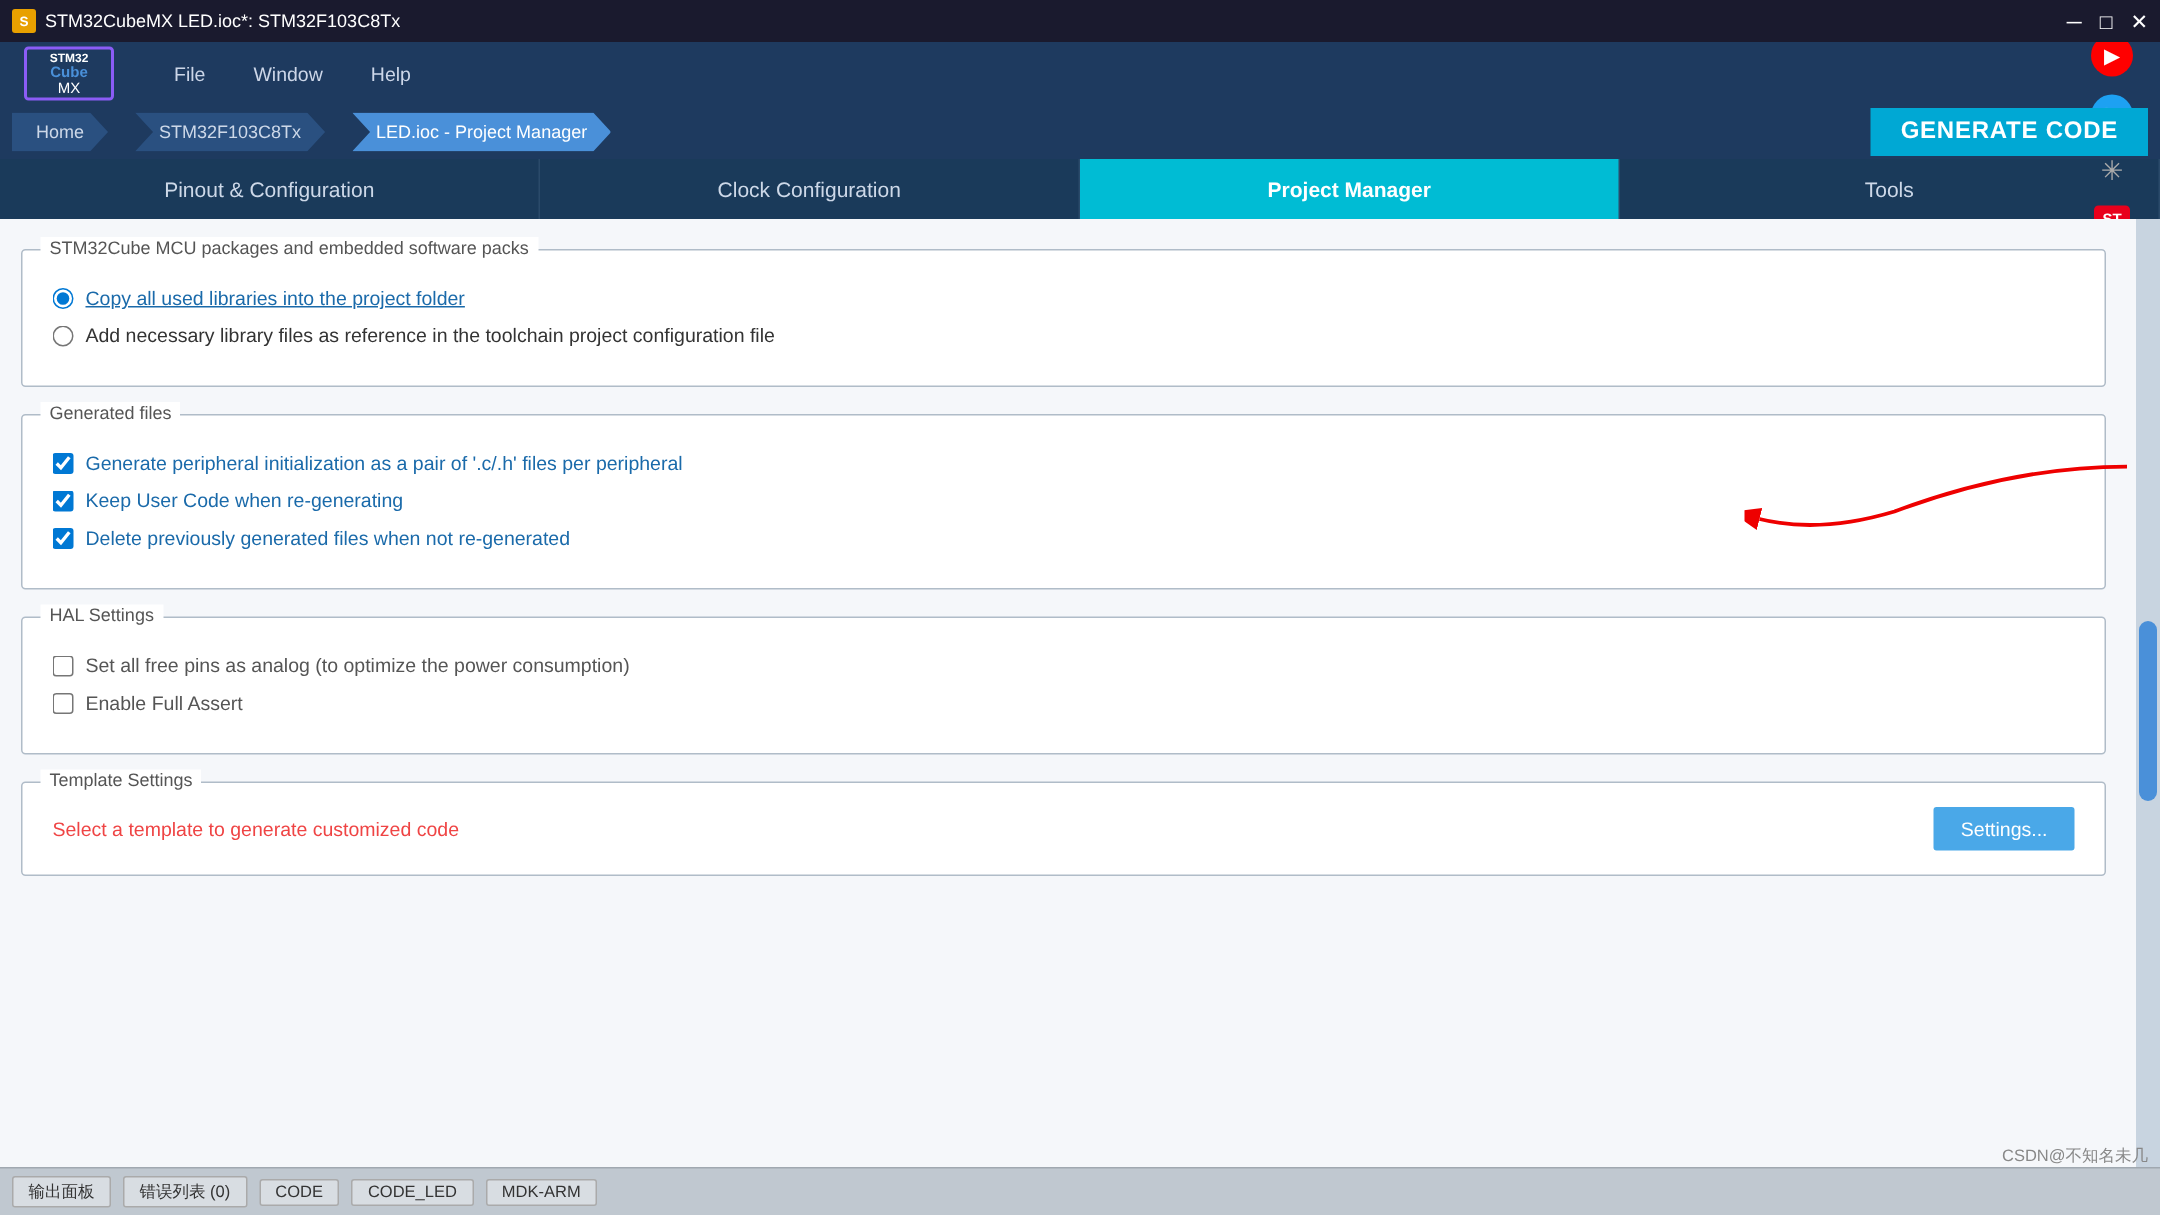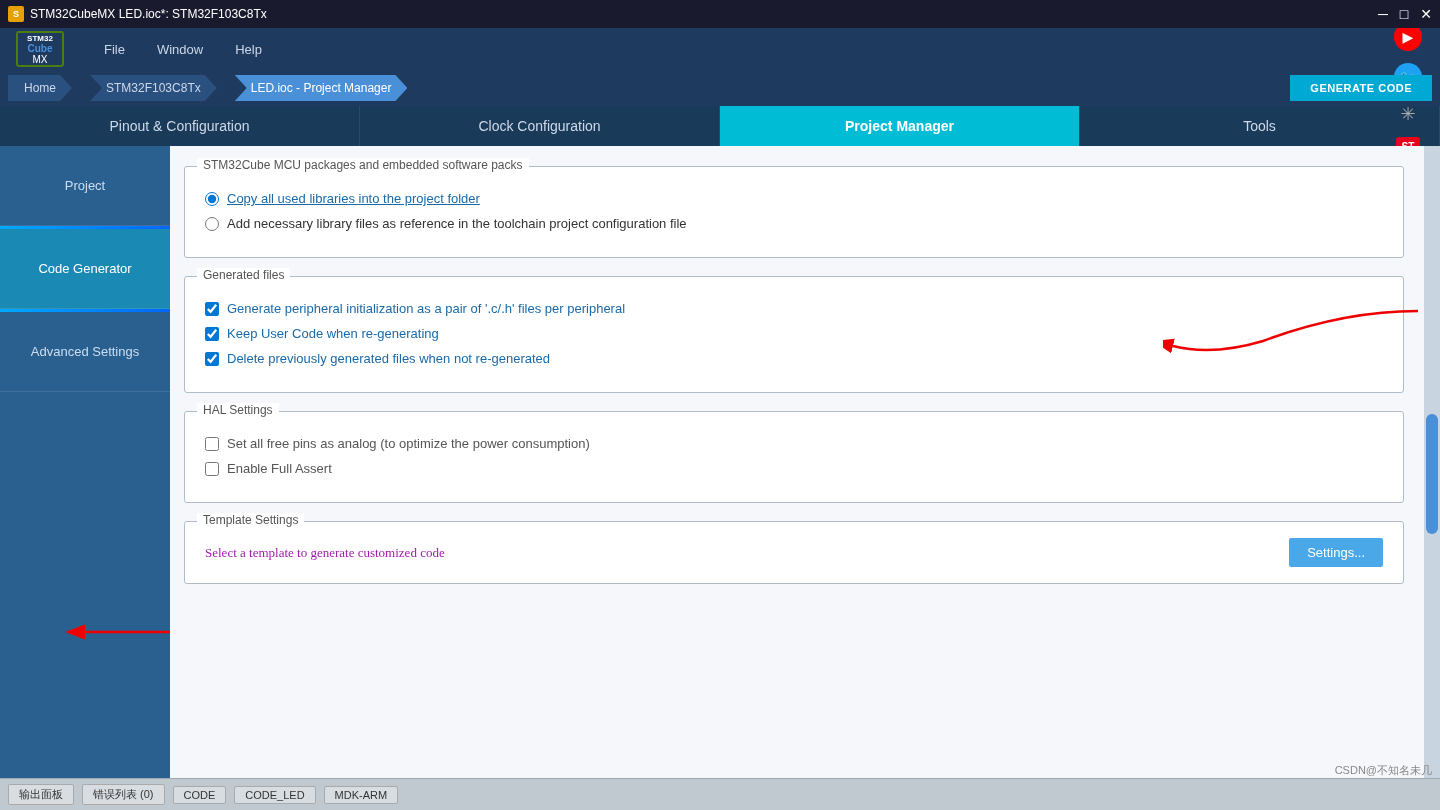--- a/index.html
+++ b/index.html
@@ -35,23 +35,23 @@
       display: flex;
       align-items: center;
       padding: 0 16px;
       gap: 0;
     }
     .logo-area {
       display: flex; align-items: center; gap: 4px;
       margin-right: 40px;
     }
     .logo-box {
-      width: 48px; height: 36px;
+      width: 60px; height: 36px;
       background: #1e3a5f;
-      border: 2px solid #4d7c0f;
+      border: 2px solid #8b5cf6;
       display: flex; flex-direction: column; align-items: center; justify-content: center;
       border-radius: 3px;
     }
     .logo-stm { color: #fff; font-size: 8px; font-weight: bold; }
     .logo-cube { color: #4a90d9; font-size: 10px; font-weight: bold; }
     .logo-mx { color: #fff; font-size: 10px; }
     .menu-items { display: flex; gap: 32px; flex: 1; }
     .menu-item { color: #ccd6e8; font-size: 13px; cursor: pointer; }
     .social-icons { display: flex; align-items: center; gap: 12px; flex-direction: column; }
     .social-icon { width: 28px; height: 28px; border-radius: 50%; display: flex; align-items: center; justify-content: center; font-size: 14px; cursor: pointer; }
@@ -86,21 +86,21 @@
     .breadcrumb-item.active {
       background: #4a90d9;
       color: #fff;
     }
     .generate-btn {
       margin-left: auto;
       background: #00a8d4;
       color: #fff;
       border: none;
       padding: 7px 20px;
-      font-size: 11px;
+      font-size: 16px;
       font-weight: bold;
       cursor: pointer;
       letter-spacing: 0.5px;
     }
 
     
     .tab-bar {
       background: #1a3a5a;
       display: flex;
       height: 40px;
@@ -207,22 +207,21 @@
       font-size: 13px;
       cursor: pointer;
       border-radius: 2px;
     }
     .template-row {
       display: flex; align-items: center; gap: 16px;
     }
     .template-text {
       flex: 1;
       font-size: 13px;
-      color: #a21caf;
-      font-family: Liberation Serif, serif;
+      color: #ef4444;
     }
 
     
     .scrollbar-area {
       width: 16px;
       background: #c8d4e0;
       position: relative;
     }
     .scrollbar-thumb {
       width: 12px;
@@ -314,38 +313,20 @@
 
 <div class="tab-bar">
   <div class="tab">Pinout &amp; Configuration</div>
   <div class="tab">Clock Configuration</div>
   <div class="tab active">Project Manager</div>
   <div class="tab">Tools</div>
 </div>
 
 <div class="main-content">
 
-  <div class="sidebar">
-    <div class="sidebar-item">Project</div>
-    <div class="sidebar-divider"></div>
-    <div class="sidebar-item active">Code Generator</div>
-    <div class="sidebar-divider"></div>
-    <div class="sidebar-item">Advanced Settings</div>
-
-    <div style="position:absolute; bottom: 160px; right: -10px; z-index:10; pointer-events:none;">
-      <svg width="120" height="30" viewBox="0 0 120 30">
-        <defs>
-          <marker id="arrow2" markerWidth="8" markerHeight="8" refX="6" refY="3" orient="auto">
-            <path d="M0,0 L0,6 L8,3 z" fill="#e00"></path>
-          </marker>
-        </defs>
-        <line x1="110" y1="15" x2="10" y2="15" stroke="#e00" stroke-width="2.5" marker-end="url(#arrow2)"></line>
-      </svg>
-    </div>
-  </div>
 
   <div class="panel" style="position:relative;padding-left:14px;">
 
     <div class="section-box">
       <div class="section-legend">STM32Cube MCU packages and embedded software packs</div>
       <div class="radio-group">
         <div class="radio-item">
           <input type="radio" name="mcu" checked="" id="r1" style="">
           <label for="r1" style="color:#1a6aaa;text-decoration:underline;">Copy all used libraries into the project folder</label>
         </div>

